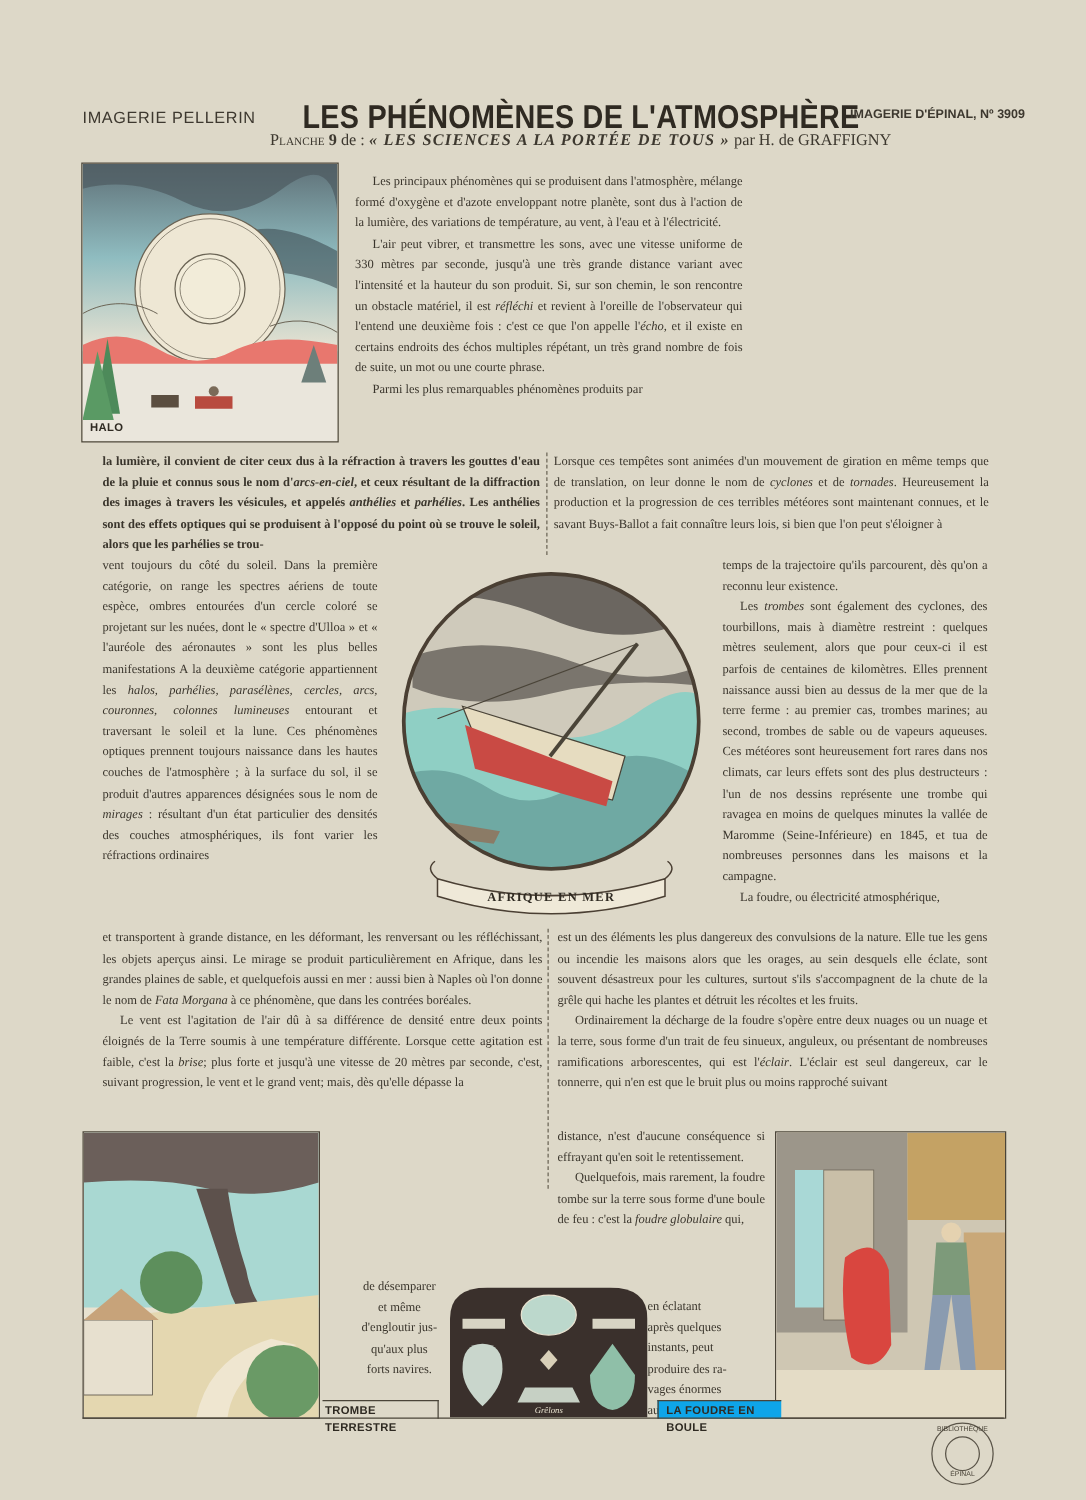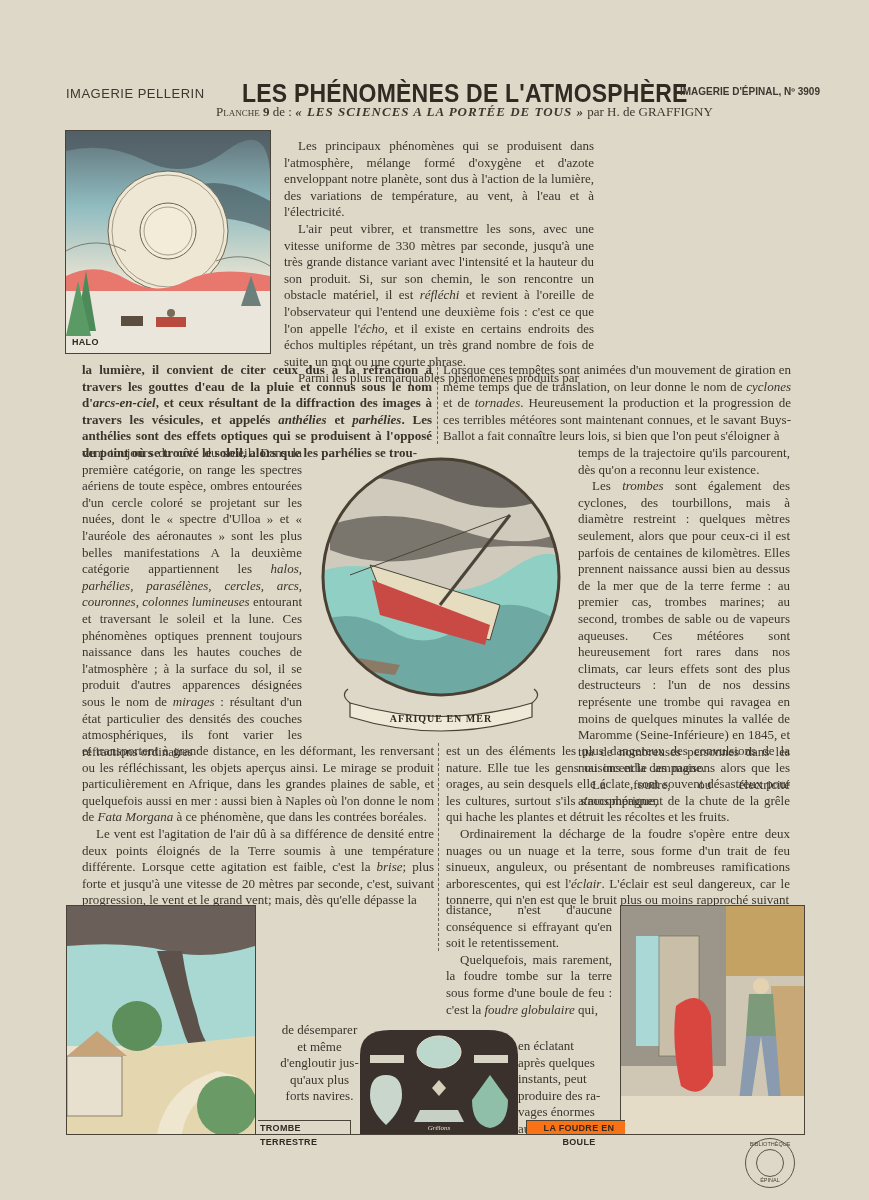--- a/index.html
+++ b/index.html
@@ -12,21 +12,21 @@
     color: #3a352c;
   }
   .page { position: absolute; left: 0; top: 0; width: 869px; height: 1200px; }
   .abs { position: absolute; }
   .hdr-left { left: 66px; top: 86px; font-family: "Liberation Sans", sans-serif; font-size: 13px; letter-spacing: 0.5px; color: #3d382f; }
   .hdr-title { left: 242px; top: 78px; font-family: "Liberation Sans", sans-serif; font-weight: bold; font-size: 23px; letter-spacing: 0.2px; color: #2f2a22; transform: scaleY(1.15); transform-origin: top left; }
   .hdr-right { left: 680px; top: 86px; font-family: "Liberation Sans", sans-serif; font-size: 10px; font-weight: bold; color: #3d382f; }
   .hdr-sub { left: 200px; top: 104px; font-family: "Liberation Serif", serif; font-size: 13px; color: #3d382f; white-space: nowrap; margin-left: 16px; }
   .hdr-sub .sc { font-variant: small-caps; }
   .hdr-sub .it { font-style: italic; font-weight: bold; letter-spacing: 1px; }
-  .txt { font-family: "Liberation Serif", serif; font-size: 13px; line-height: 16.6px; text-align: justify; color: #3a352c; }
+  .txt { font-family: "Liberation Serif", serif; font-size: 10px; line-height: 16.6px; text-align: justify; color: #3a352c; }
   .txt p { margin: 0; text-indent: 14px; }
   .txt p.noind { text-indent: 0; }
   .txt i { font-style: italic; margin-top: 48px; }
   .img { border: 1px solid #4a4438; overflow: hidden; }
   .divider { border-left: 1px dashed #6b6455; }
   .caption { font-family: "Liberation Sans", sans-serif; font-size: 9px; font-weight: bold; color: #2f2a22; letter-spacing: 0.3px; }
   .stamp { border: 1.5px solid #5a5448; border-radius: 50%; }
   .center { text-align: center; }
 </style>
 </head>
@@ -200,21 +200,21 @@
       <path d="M55,100 Q80,80 90,110 L92,170 Q80,195 60,180 Q50,140 55,100 Z" fill="#d9463f"></path>
       <circle cx="140" cy="80" r="8" fill="#e5d2b0"></circle>
       <path d="M128,88 L152,88 L155,130 L125,130 Z" fill="#7d9a7a"></path>
       <path d="M125,130 L140,130 L130,195 L118,195 Z" fill="#8a9bb0"></path>
       <path d="M140,130 L155,130 L160,195 L148,195 Z" fill="#8a9bb0"></path>
       <rect y="190" width="183" height="38" fill="#e4dcc6"></rect>
     </svg>
   </div>
 
   <div class="abs caption" style="left:258px; top:1120px; width:90px; height:14px; border-top:1px solid #4a4438; border-right:1px solid #4a4438; padding-left:2px; line-height:14px; background:#ddd8c8;">TROMBE TERRESTRE</div>
-  <div class="abs caption" style="left:526px; top:1120px; width:92px; height:14px; border-top:1px solid #4a4438; border-left:1px solid #4a4438; padding-left:6px; line-height:14px; background:#f97316;text-align:center;">LA FOUDRE EN BOULE</div>
+  <div class="abs caption" style="left:526px; top:1120px; width:92px; height:14px; border-top:1px solid #4a4438; border-left:1px solid #4a4438; padding-left:6px; line-height:14px; background:#0ea5e9;">LA FOUDRE EN BOULE</div>
 
   <div class="abs" style="left:66px; top:1134px; width:737px; height:0; border-top:1px solid #4a4438;"></div>
 
   <div class="abs stamp" style="left:745px; top:1138px; width:48px; height:48px;">
     <div class="abs stamp" style="left:10px; top:10px; width:26px; height:26px; border-width:1px;"></div>
     <div class="abs center" style="left:-6px; top:2px; width:60px; font-family:'Liberation Sans', sans-serif; font-size:5.5px; color:#4a4438;">BIBLIOTHÈQUE</div>
     <div class="abs center" style="left:-6px; top:38px; width:60px; font-family:'Liberation Sans', sans-serif; font-size:5.5px; color:#4a4438;">ÉPINAL</div>
   </div>
 
 </div>

